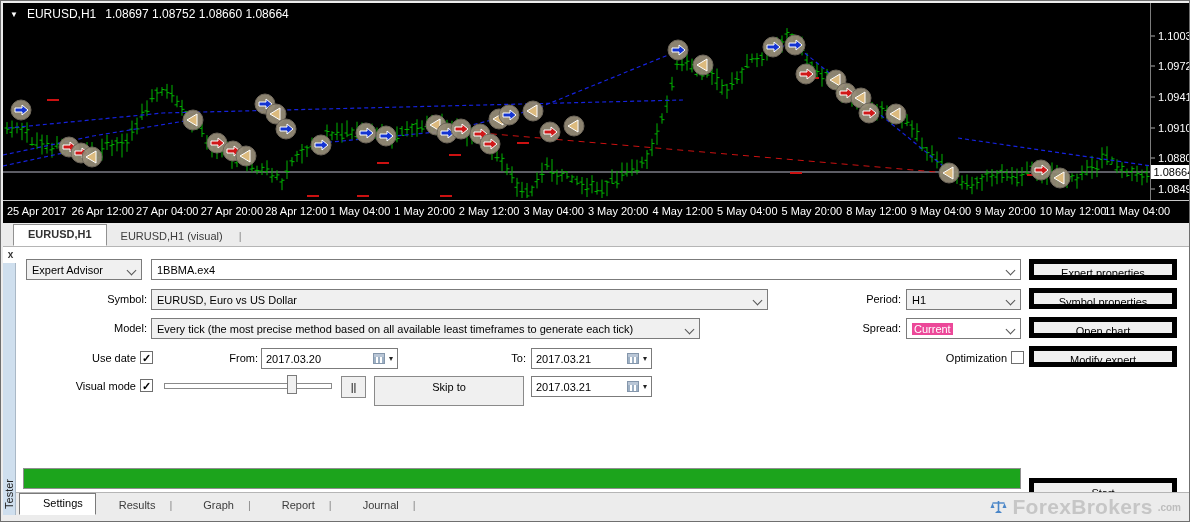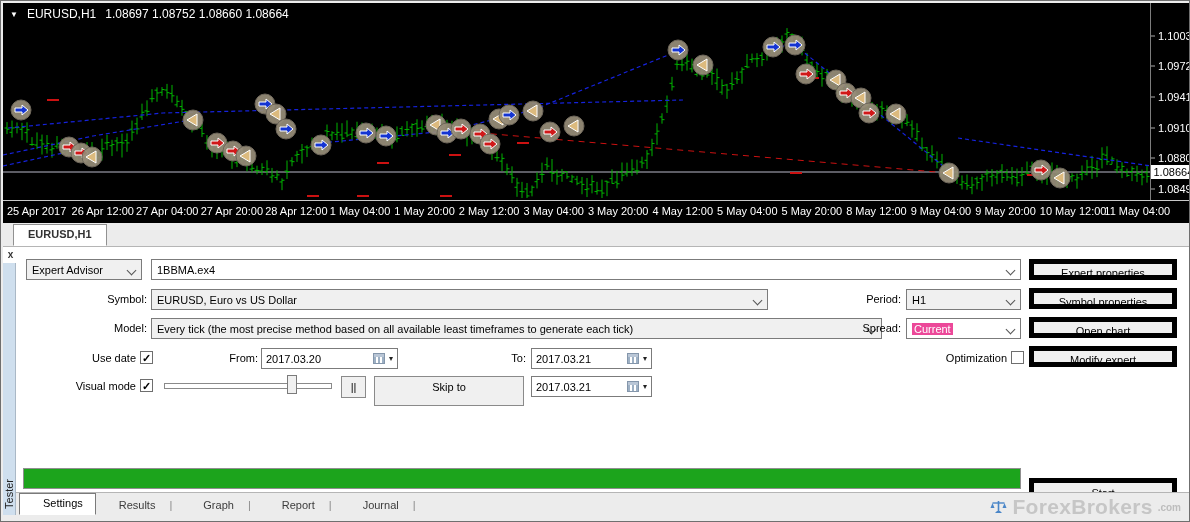--- a/index.html
+++ b/index.html
@@ -965,20 +965,21 @@
       </svg>
     <div id="chart-title">
       <span class="arr">▼</span>
       <span>EURUSD,H1</span>
       <span>1.08697 1.08752 1.08660 1.08664</span>
     </div>
   </div>
 
   <div id="chart-tabs">
     <div class="ctab active">EURUSD,H1</div>
+    <div class="ctab inactive">EURUSD,H1 (visual)</div>
   </div>
 
   <div id="tester">
     <div id="close-x">x</div>
 
     <div class="combo gray" style="left:23px;top:12px;width:116px;">
       <span>Expert Advisor</span>
       <span class="chev"></span>
     </div>
     <div class="combo" style="left:148px;top:12px;width:870px;">
@@ -993,21 +994,21 @@
       <span class="chev"></span>
     </div>
     <div class="lbl" style="left:828px;top:42px;width:70px;">Period:</div>
     <div class="combo gray" style="left:903px;top:42px;width:115px;">
       <span>H1</span>
       <span class="chev"></span>
     </div>
     <div class="btn" style="left:1026px;top:41px;">Symbol properties</div>
 
     <div class="lbl" style="left:56px;top:71px;width:88px;">Model:</div>
-    <div class="combo gray" style="left:148px;top:71px;width:731px;text-align:right;">
+    <div class="combo gray" style="left:148px;top:71px;width:549px;text-align:right;">
       <span>Every tick (the most precise method based on all available least timeframes to generate each tick)</span>
       <span class="chev"></span>
     </div>
     <div class="lbl" style="left:828px;top:71px;width:70px;">Spread:</div>
     <div class="combo" style="left:903px;top:71px;width:115px;">
       <span class="hl">Current</span>
       <span class="chev"></span>
     </div>
     <div class="btn" style="left:1026px;top:70px;">Open chart</div>
 

